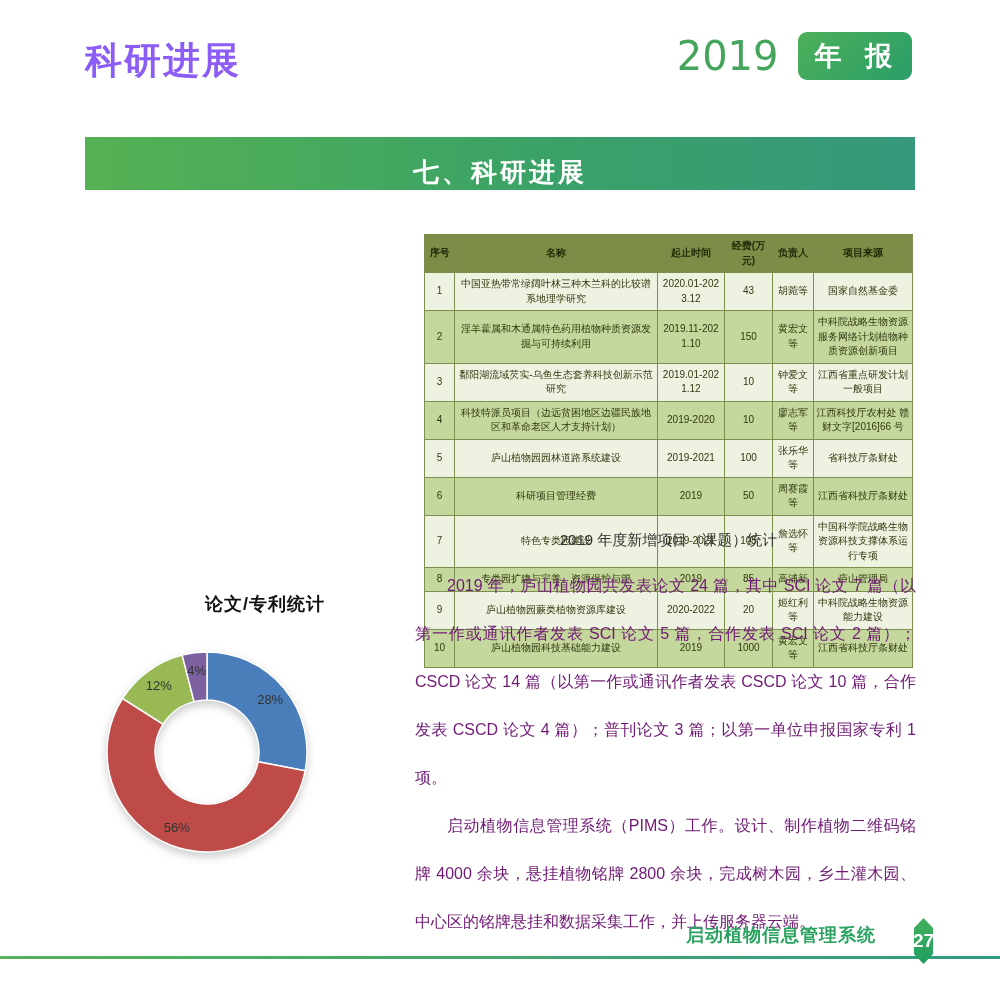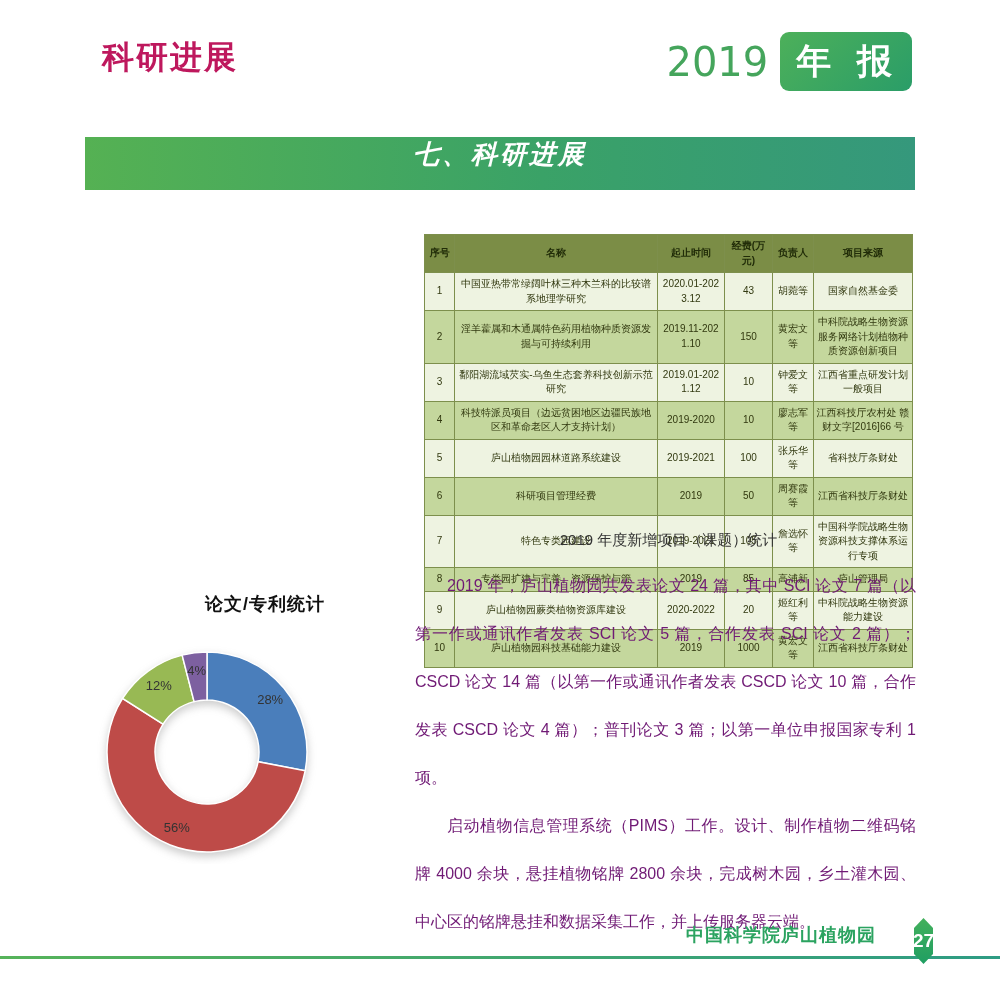--- a/index.html
+++ b/index.html
@@ -1,31 +1,31 @@
 <!DOCTYPE html>
 <html><head>
 <meta charset="utf-8">
 <style>
   * { margin:0; padding:0; box-sizing:border-box; }
   html,body { width:1000px; height:1000px; background:#ffffff;
     font-family:"Liberation Sans", sans-serif; color:#333; }
   .page { position:relative; width:1000px; height:1000px; overflow:hidden; background:#fff; }
 
   
-  .hdr-title { position:absolute; left:102px; top:36px; font-size:32px; font-weight:bold;
-    color:#be185d; font-family:"Liberation Serif", serif; letter-spacing:2px; }
+  .hdr-title { position:absolute; left:85px; top:36px; font-size:37px; font-weight:bold;
+    color:#8b5cf6; font-family:"Liberation Serif", serif; letter-spacing:2px; }
   .hdr-right { position:absolute; right:88px; top:32px; display:flex; align-items:center; gap:12px; }
   .hdr-year { font-size:40px; color:#45a55c; font-family:"DejaVu Sans", sans-serif; }
-  .hdr-badge { background:linear-gradient(135deg,#4db05a,#2a9d68); color:#fff; font-size:35px;
-    font-weight:bold; padding:6px 12px; border-radius:9px; letter-spacing:8px; text-indent:4px; }
+  .hdr-badge { background:linear-gradient(135deg,#4db05a,#2a9d68); color:#fff; font-size:27px;
+    font-weight:bold; padding:6px 12px; border-radius:9px; letter-spacing:8px; text-indent:4px;margin-left:8px; }
 
   
   .banner { position:absolute; left:85px; top:137px; width:830px; height:53px;
     background:linear-gradient(90deg,#55b153 0%, #3aa267 55%, #35987c 100%);
-    display:flex; align-items:flex-start; justify-content:center;font-style:italic; }
+    display:flex; align-items:flex-end; justify-content:center; }
   .banner span { color:#fff; font-size:26px; font-weight:bold; letter-spacing:3px; }
 
   
   .intro { position:absolute; left:85px; top:219px; width:327px; font-size:16px;
     line-height:44px; text-align:justify; text-indent:2em; color:#222; }
 
   
   .tbl-wrap { position:absolute; left:424px; top:234px; width:489px; }
   table { width:100%; border-collapse:collapse; table-layout:fixed;
     font-size:10px; color:#31380f; }
@@ -199,17 +199,17 @@
         <text x="63.801609312017185" y="49.66060646125432" text-anchor="middle" style="font-size:13px; fill:#333; font-family:&quot;Liberation Sans&quot;,sans-serif;">12%</text>
         <text x="101.72267484772709" y="34.64659449221281" text-anchor="middle" style="font-size:13px; fill:#333; font-family:&quot;Liberation Sans&quot;,sans-serif;">4%</text>
       </svg>
   </div>
 
   <div class="right-text">
     <p>2019 年，庐山植物园共发表论文 24 篇，其中 SCI 论文 7 篇（以第一作或通讯作者发表 SCI 论文 5 篇，合作发表 SCI 论文 2 篇）；CSCD 论文 14 篇（以第一作或通讯作者发表 CSCD 论文 10 篇，合作发表 CSCD 论文 4 篇）；普刊论文 3 篇；以第一单位申报国家专利 1 项。</p>
     <p>启动植物信息管理系统（PIMS）工作。设计、制作植物二维码铭牌 4000 余块，悬挂植物铭牌 2800 余块，完成树木园，乡土灌木园、中心区的铭牌悬挂和数据采集工作，并上传服务器云端。</p>
   </div>
 
-  <div class="footer-org">中国科学院庐山植物园</div>
+  <div class="footer-org">启动植物信息管理系统</div>
   <div class="footer-badge">27</div>
   <div class="footer-line"></div>
 
 </div>
 
 </body></html>

